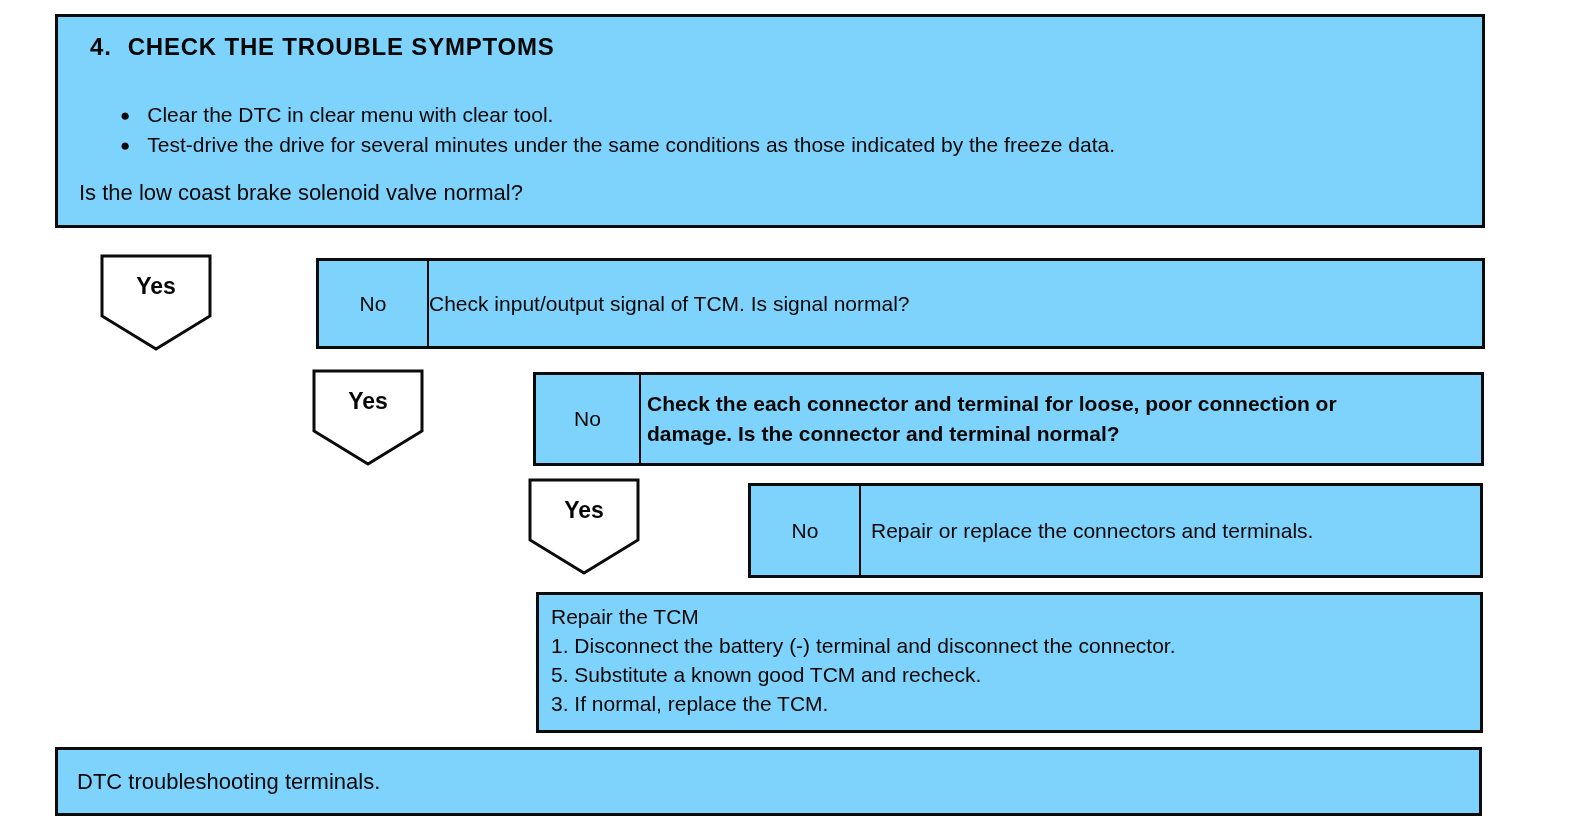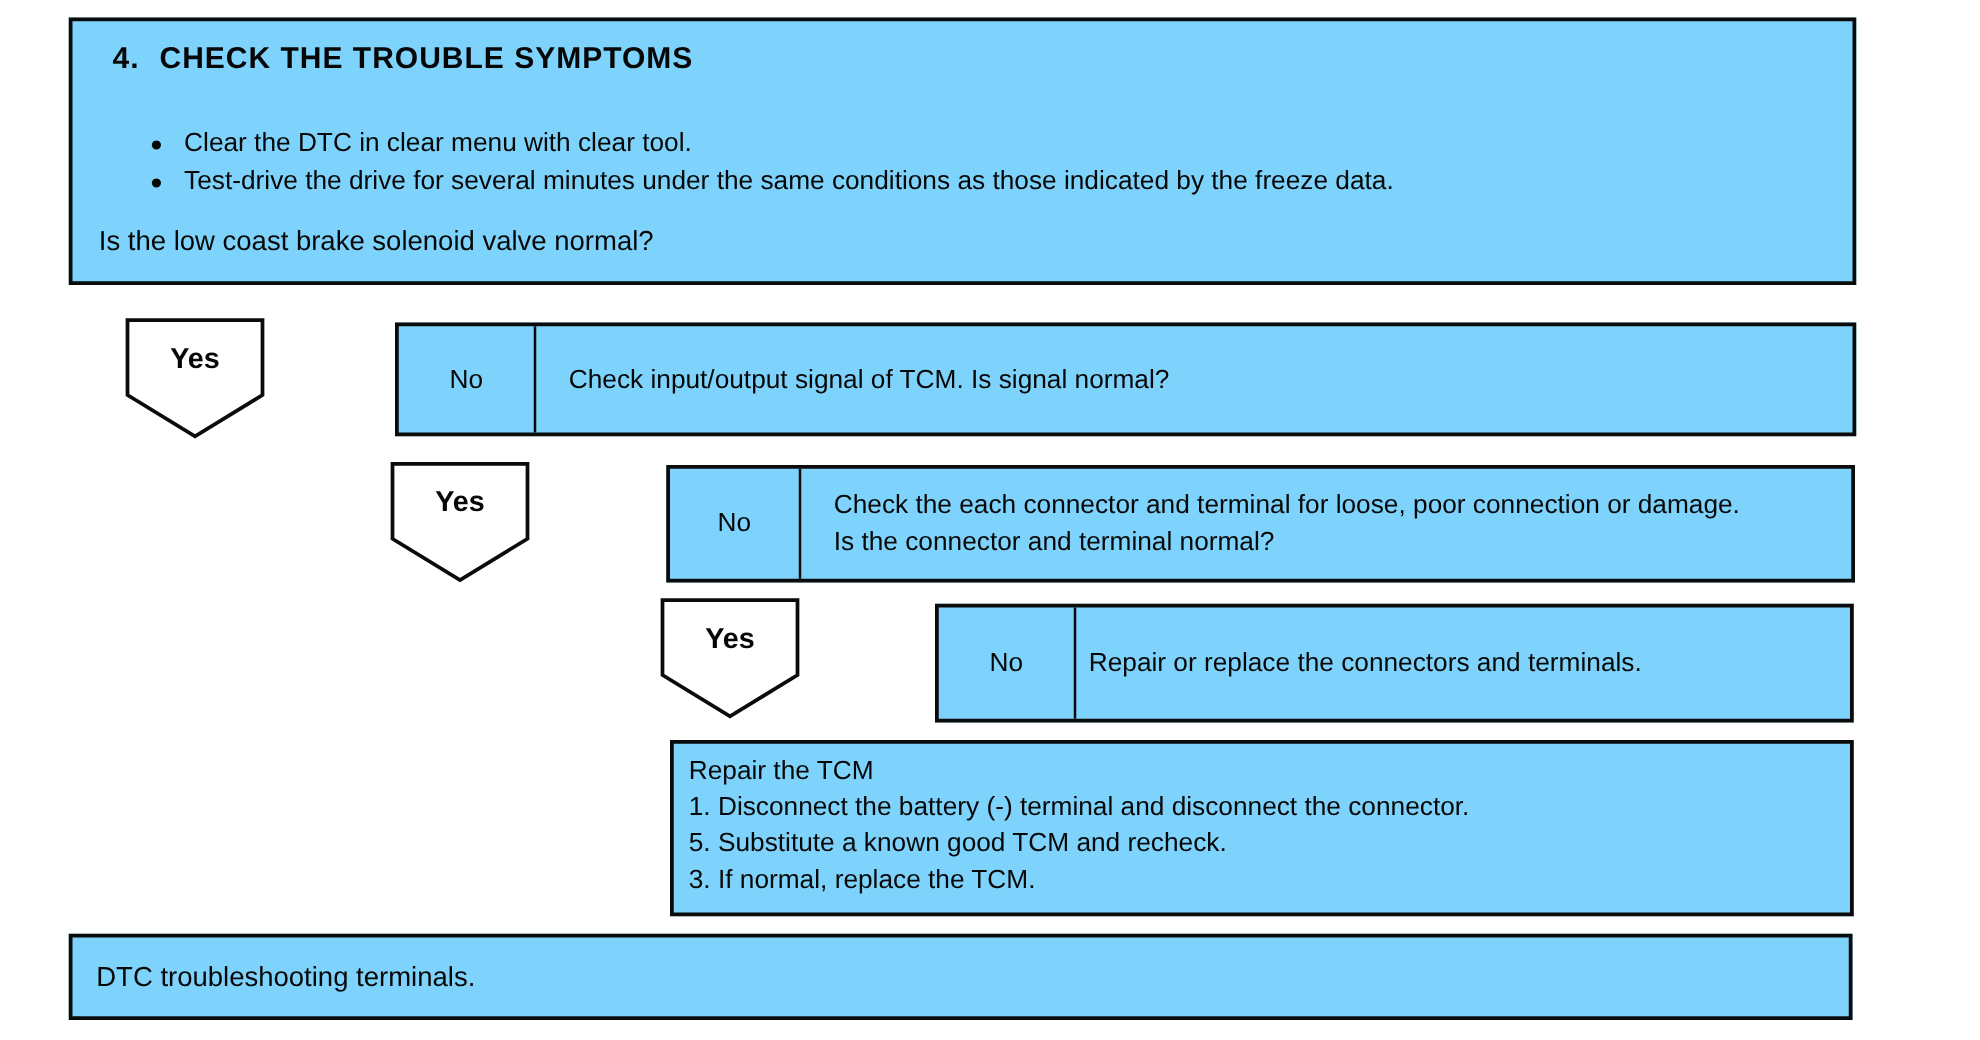--- a/index.html
+++ b/index.html
@@ -59,24 +59,24 @@
     display: flex; align-items: center; justify-content: center;
     font-size: 21px;
   }
   .no-text {
     flex: 1 1 auto;
     display: flex; align-items: center;
     font-size: 21px; line-height: 30px;
   }
   .nobox-1 { left: 316px; top: 258px; width: 1169px; height: 91px; }
   .nobox-1 .no-cell { width: 110px; }
-  .nobox-1 .no-text { padding-left: 26px; }
+  .nobox-1 .no-text { }
   .nobox-2 { left: 533px; top: 372px; width: 951px; height: 94px; }
   .nobox-2 .no-cell { width: 105px; }
-  .nobox-2 .no-text { padding-left: 26px; }
+  .nobox-2 .no-text { padding-left: 6px; font-weight: bold; }
   .nobox-2 .no-text span { max-width: 745px; }
   .nobox-3 { left: 748px; top: 483px; width: 735px; height: 95px; }
   .nobox-3 .no-cell { width: 110px; }
   .nobox-3 .no-text { padding-left: 10px; align-items: center; }
   
   .tcm-box { left: 536px; top: 592px; width: 947px; height: 141px; padding: 7px 14px 0 12px; }
   .tcm-line { font-size: 21px; line-height: 29px; white-space: nowrap; }
   
   .result-box {
     left: 55px; top: 747px; width: 1427px; height: 69px;

